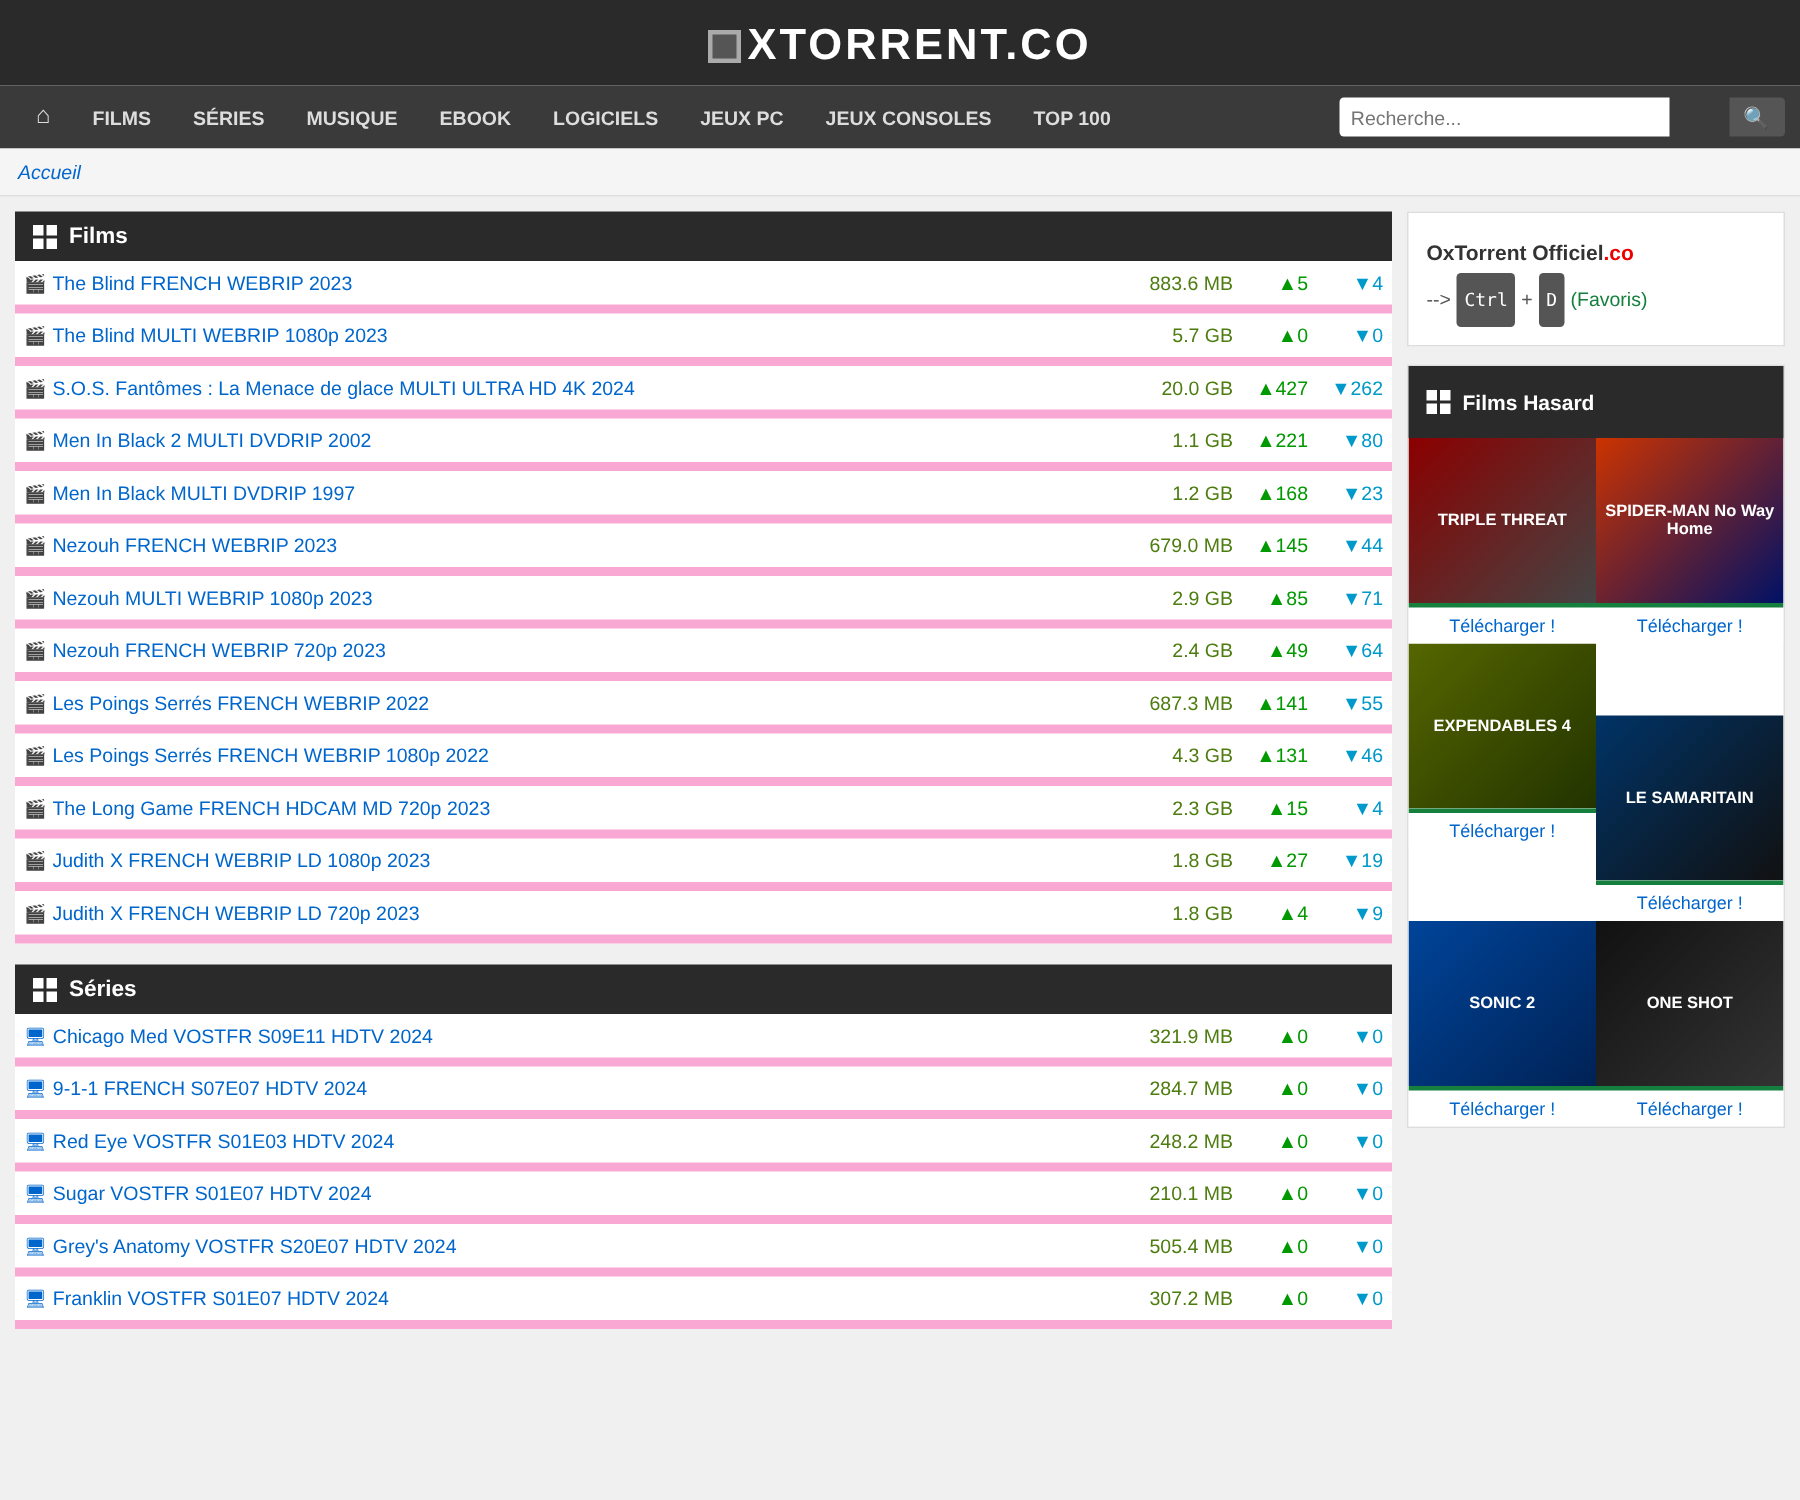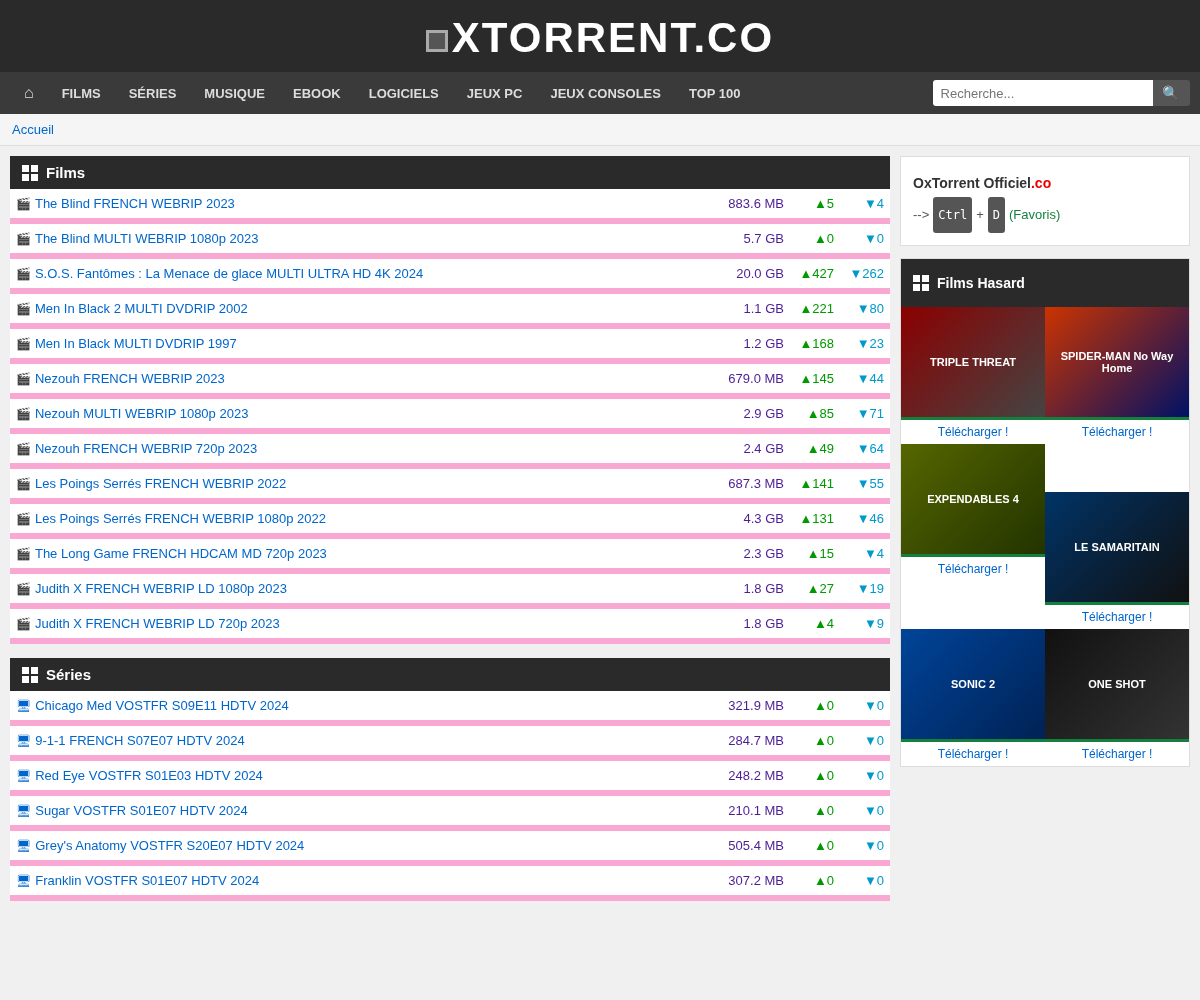--- a/index.html
+++ b/index.html
@@ -1,50 +1,50 @@
 <!DOCTYPE html>
 <html><head>
   <meta charset="utf-8">
   <style>
     * { margin: 0; padding: 0; box-sizing: border-box; }
     body { font-family: Arial, sans-serif; font-size: 13px; background: #f0f0f0; color: #333; }
 
     
     #header { background: #2a2a2a; text-align: center; padding: 14px 0 10px; }
-    #logo { color: #fff; font-size: 42px; font-weight: bold; letter-spacing: 2px; display: inline-block; }
+    #logo { color: #fff; font-size: 29px; font-weight: bold; letter-spacing: 2px; display: inline-block; }
     #logo .bracket { display: inline-block; width: 22px; height: 22px; border: 3px solid #aaa; margin-right: 4px; vertical-align: middle; background: #555; }
 
     
     #nav { background: #3a3a3a; display: flex; align-items: center; padding: 0 10px; height: 42px; }
     .nav-item { color: #ddd; padding: 0 14px; height: 42px; display: flex; align-items: center; cursor: pointer; font-size: 13px; font-weight: bold; text-transform: uppercase; text-decoration: none; }
     .nav-home { font-size: 16px; }
-    #search-area { margin-left: auto; display: flex; }
+    #search-area { margin-left: auto; display: flex; gap: 40px; }
     #search-input { width: 220px; padding: 5px 8px; border: none; border-radius: 3px 0 0 3px; font-size: 13px; background: #fff; color: #333; outline: none; }
     #search-btn { background: #555; border: none; padding: 5px 10px; cursor: pointer; border-radius: 0 3px 3px 0; color: #fff; font-size: 14px; }
 
     
-    #breadcrumb { padding: 8px 12px; font-size: 13px; background: #f5f5f5; border-bottom: 1px solid #ddd; }
+    #breadcrumb { padding: 8px 12px; font-size: 13px; background: #f5f5f5; border-bottom: 1px solid #ddd; font-style: italic; }
     #breadcrumb a { color: #0066cc; text-decoration: none; }
 
     
     #content { display: flex; gap: 10px; padding: 10px; max-width: 1200px; }
     #main { flex: 1; min-width: 0; }
-    #sidebar { width: 290px; flex-shrink: 0; }
+    #sidebar { width: 252px; flex-shrink: 0; }
 
     
     .section-header { background: #2a2a2a; color: #fff; padding: 8px 12px; display: flex; align-items: center; gap: 8px; font-size: 15px; font-weight: bold; margin-bottom: 0; }
     .section-icon { display: inline-grid; grid-template-columns: 1fr 1fr; gap: 2px; width: 16px; height: 16px; flex-shrink: 0; }
     .section-icon span { background: #fff; display: block; width: 7px; height: 7px; }
 
     
     .torrent-table { width: 100%; border-collapse: collapse; background: #fff; margin-bottom: 14px; }
     .torrent-table tr { border-bottom: 6px solid #f9a8d4; }
     .torrent-table td { padding: 7px 6px; vertical-align: middle; }
     .torrent-table .title-cell { color: #0066cc; cursor: pointer; }
-    .torrent-table .size-cell { color: #4c1d95; white-space: nowrap; text-align: right; width: 80px; }
+    .torrent-table .size-cell { color: #4d7c0f; white-space: nowrap; text-align: right; width: 80px; }
     .torrent-table .seed-cell { color: #090; white-space: nowrap; width: 50px; text-align: right; }
     .torrent-table .leech-cell { color: #0099cc; white-space: nowrap; width: 50px; text-align: right; }
     .film-icon::before { content: "🎬"; font-size: 12px; margin-right: 4px; }
     .series-icon::before { content: "🖥"; font-size: 12px; margin-right: 4px; }
     .arrow-up { color: #090; }
     .arrow-down { color: #0099cc; }
 
     
     .sidebar-box { background: #fff; margin-bottom: 12px; border: 1px solid #ddd; }
     .sidebar-box-header { background: #2a2a2a; color: #fff; padding: 16px 12px; display: flex; align-items: center; gap: 8px; font-size: 14px; font-weight: bold; }

